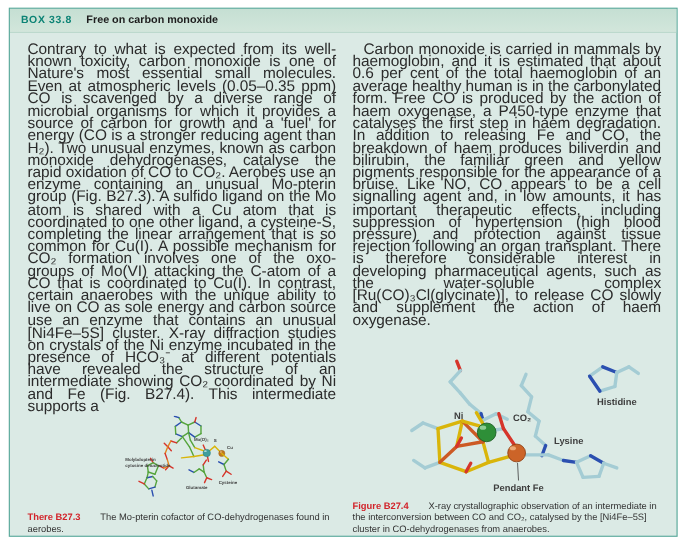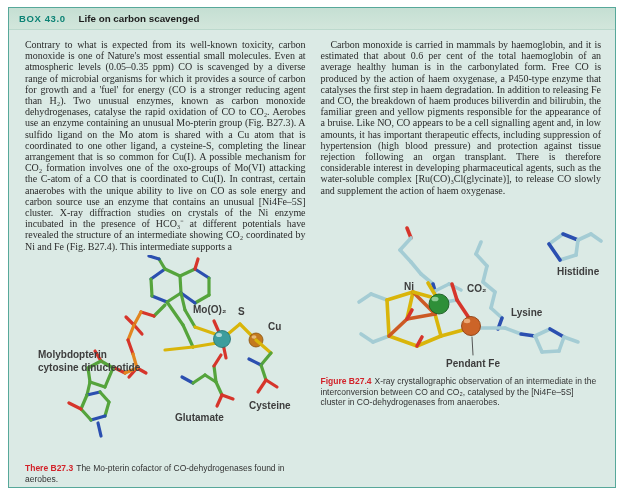--- a/index.html
+++ b/index.html
@@ -3,24 +3,24 @@
 <meta charset="utf-8">
 <style>
   html,body{margin:0;padding:0;background:#ffffff;font-family:"Liberation Sans",sans-serif;}
   .page{width:624px;height:493px;background:#ffffff;box-sizing:border-box;padding:7px 8px 5px 8px;overflow:hidden;}
   .box{width:100%;height:100%;box-sizing:border-box;border:1.6px solid #57a89a;background:#dbeae5;display:flex;flex-direction:column;overflow:hidden;}
   .box-header{flex:0 0 21px;background:linear-gradient(to bottom,#c5dfd3,#d2e6db);border-bottom:1px solid #bcd9cd;display:flex;align-items:center;padding-left:10px;}
   .box-label{color:#0c8375;font-weight:bold;font-size:9.5px;letter-spacing:.6px;}
   .box-title{color:#1d1d1d;font-weight:bold;font-size:9.8px;margin-left:13px;}
   .box-body{flex:1;display:flex;gap:15px;padding:9px 14px 0 16px;overflow:hidden;}
   .col{flex:1 1 0;min-width:0;display:flex;flex-direction:column;}
-  .body-text{margin:0;font-size:10px;line-height:11.2px;letter-spacing:-0.05px;color:#2b2b2b;text-align:justify;font-family:Liberation Serif, serif;}
+  .body-text{margin:0;font-size:14px;line-height:11.2px;letter-spacing:-0.05px;color:#2b2b2b;text-align:justify;}
   .body-text.indent{text-indent:10px;}
   .caption{margin:0;font-size:8.5px;line-height:10.8px;color:#333;text-align:left;}
-  .cap-label{color:#d2232a;font-weight:bold;margin-right:3px;}
+  .cap-label{color:#d2232a;font-weight:bold;margin-right:18px;}
   .fig{display:block;}
   .fig line{stroke-linecap:round;}
   .stick{stroke-width:3.2;}
   .stick2{stroke-width:3.6;}
   .thin-pointer{stroke:#444;stroke-width:0.9;}
   .c-green{stroke:#55a43c;}
   .c-red{stroke:#d6352b;}
   .c-blue{stroke:#2b4fb0;}
   .c-orange{stroke:#e2851f;}
   .c-yellow{stroke:#d9b50a;}
@@ -28,22 +28,22 @@
   .c-rust{stroke:#cc5a24;}
   .fig-label{font-family:"Liberation Sans",sans-serif;font-size:10px;font-weight:700;fill:#3d3d3d;}
 </style>
 </head>
 <body>
 
 <div class="page">
   <div class="box">
 
     <div class="box-header">
-      <span class="box-label">BOX 43.0</span>
-      <span class="box-title">Life on carbon scavenged</span>
+      <span class="box-label">BOX 33.8</span>
+      <span class="box-title">Free on carbon monoxide</span>
     </div>
 
     <div class="box-body">
 
       <div class="col">
         <p class="body-text">Contrary to what is expected from its well-known toxicity, carbon monoxide is one of Nature's most essential small molecules. Even at atmospheric levels (0.05–0.35 ppm) CO is scavenged by a diverse range of microbial organisms for which it provides a source of carbon for growth and a 'fuel' for energy (CO is a stronger reducing agent than H₂). Two unusual enzymes, known as carbon monoxide dehydrogenases, catalyse the rapid oxidation of CO to CO₂. Aerobes use an enzyme containing an unusual Mo-pterin group (Fig. B27.3). A sulfido ligand on the Mo atom is shared with a Cu atom that is coordinated to one other ligand, a cysteine-S, completing the linear arrangement that is so common for Cu(I). A possible mechanism for CO₂ formation involves one of the oxo-groups of Mo(VI) attacking the C-atom of a CO that is coordinated to Cu(I). In contrast, certain anaerobes with the unique ability to live on CO as sole energy and carbon source use an enzyme that contains an unusual [Ni4Fe–5S] cluster. X-ray diffraction studies on crystals of the Ni enzyme incubated in the presence of HCO₃⁻ at different potentials have revealed the structure of an intermediate showing CO₂ coordinated by Ni and Fe (Fig. B27.4). This intermediate supports a</p>
 
         <svg class="fig" width="280" height="202" viewBox="0 0 280 202" style="margin-top:3px;">
 
           <g>

